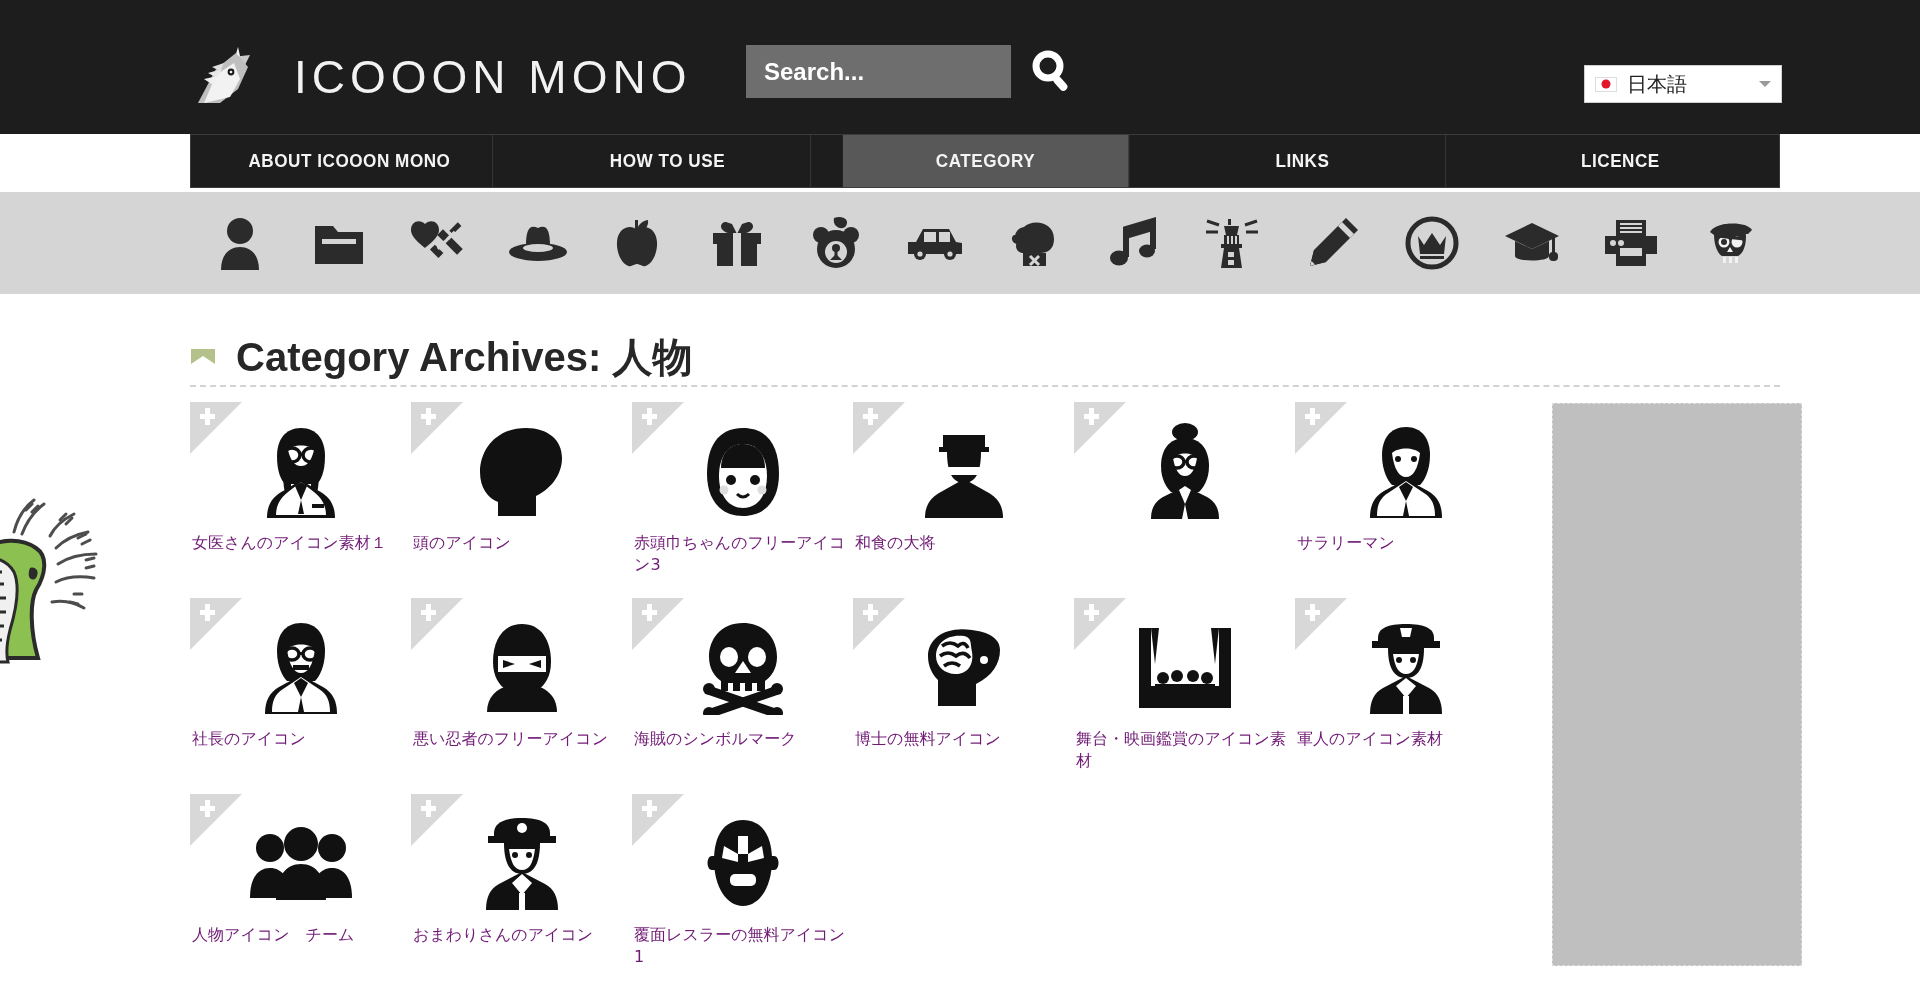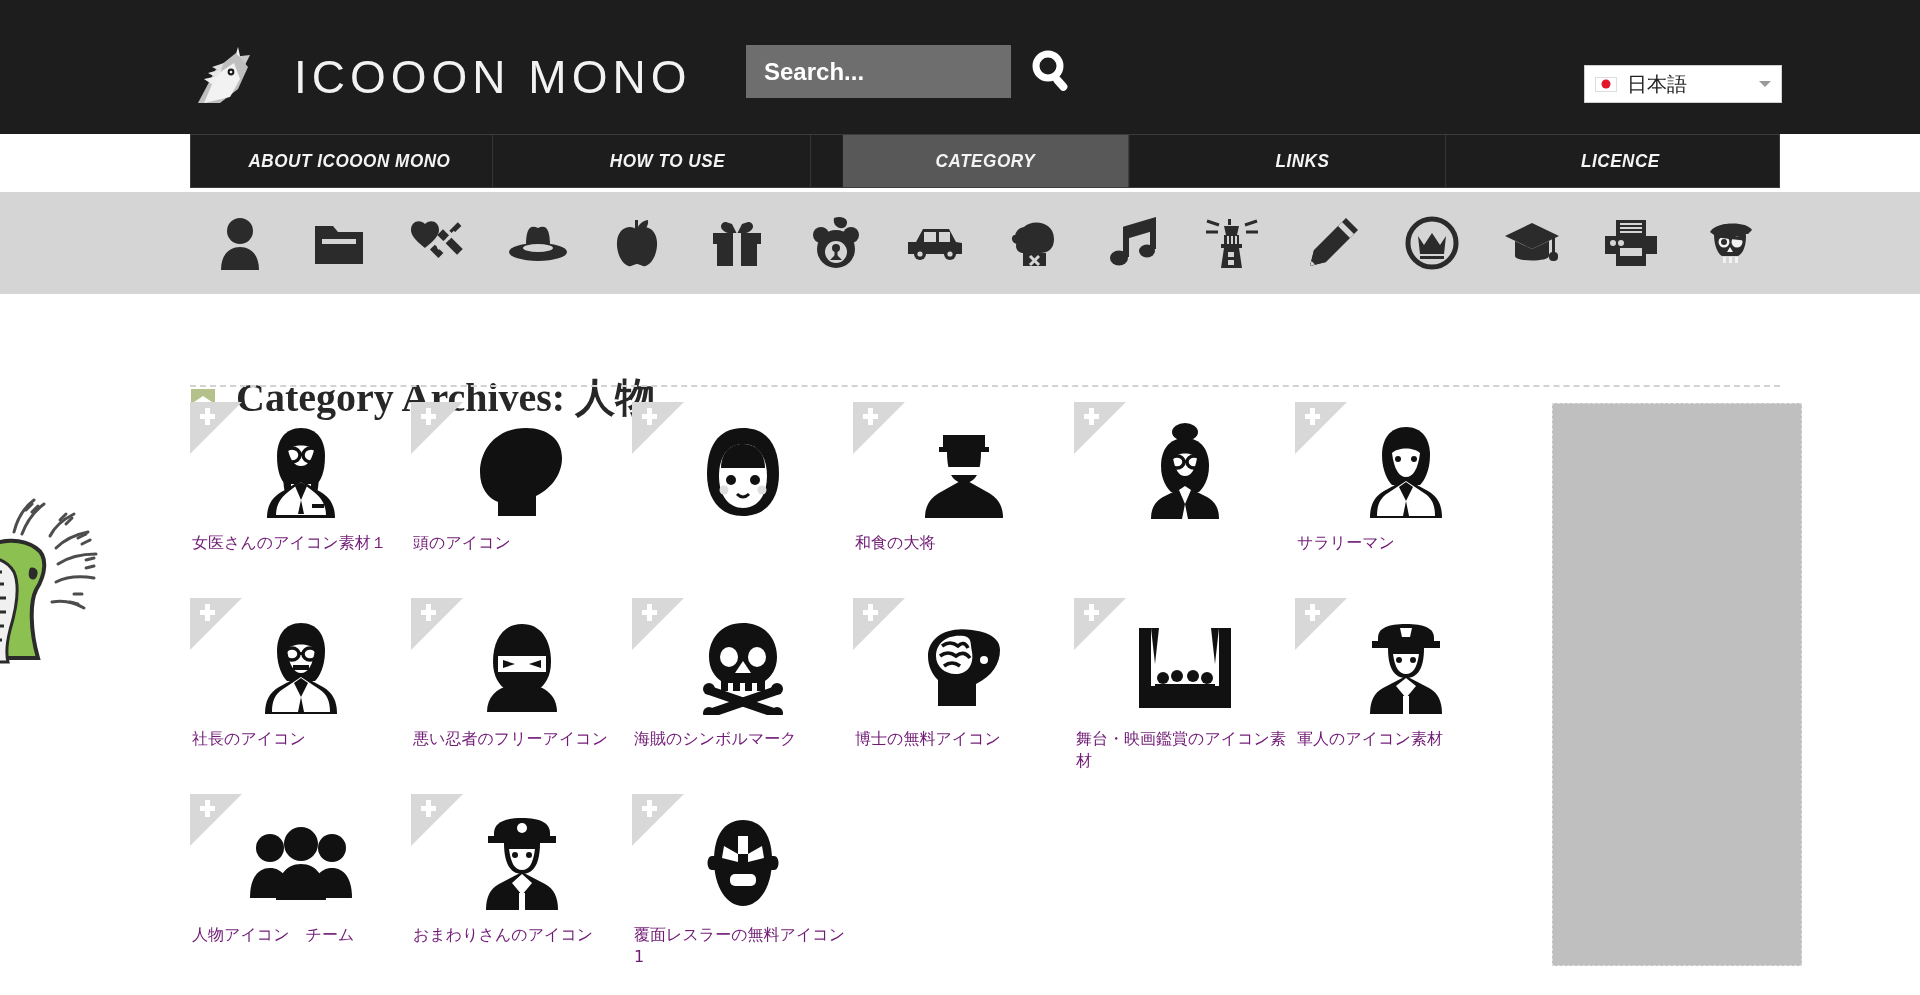--- a/index.html
+++ b/index.html
@@ -89,21 +89,20 @@
     flex: 0 0 auto;
   }
 
   
   .nav {
     position: absolute; left: 190px; top: 134px;
     width: 1590px; height: 54px;
     display: flex;
     border: 1px solid #3b3b3b;
     background: #1d1d1d;
-    font-style: italic;
   }
   .nav-item {
     flex: 1 1 0;
     display: flex; align-items: center; justify-content: center;
     color: #f4f4f4;
     font-size: 19px;
     font-weight: bold;
     letter-spacing: 0.6px;
     border-right: 1px solid #3b3b3b;
     cursor: pointer;
@@ -142,22 +141,21 @@
     flex: 0 0 auto;
     position: relative;
     top: -4px;
   }
   .page-title {
     font-size: 40px;
     font-weight: bold;
     color: #272727;
     letter-spacing: 0px;
     white-space: nowrap;
-    font-family: Liberation Serif, serif;
-    margin-top: 40px;
+    font-family: Liberation Sans, sans-serif;
   }
   .title-rule {
     position: absolute; left: 190px; top: 385px;
     width: 1590px; height: 0;
     border-top: 2px dashed #d2d2d2;
   }
 
   
   .grid {
     position: absolute; left: 190px; top: 402px;
@@ -487,20 +485,21 @@
         <path d="M46,4 C20,4 10,24 10,50 C10,74 22,92 46,92 C70,92 82,74 82,50 C82,24 72,4 46,4 Z" fill="#111"></path>
         <path d="M46,20 C62,20 70,34 70,52 C70,72 60,84 46,84 C32,84 22,72 22,52 C22,34 30,20 46,20 Z" fill="#fff"></path>
         <path d="M46,20 C32,20 24,30 24,44 L68,44 C68,30 60,20 46,20 Z" fill="#111"></path>
         <circle cx="34" cy="56" r="5" fill="#111"></circle>
         <circle cx="58" cy="56" r="5" fill="#111"></circle>
         <circle cx="27" cy="66" r="4.5" fill="#ddd"></circle>
         <circle cx="65" cy="66" r="4.5" fill="#ddd"></circle>
         <path d="M40,70 Q46,76 52,70" fill="none" stroke="#111" stroke-width="3"></path>
       </svg>
     </div>
+    <div class="card-label">赤頭巾ちゃんのフリーアイコン3</div>
   </div>
 
   <div class="card">
     <span class="corner"></span>
     <span class="corner-plus"></span>
     <div class="card-icon">
       <svg width="94" height="98" viewBox="0 0 94 98">
         <rect x="26" y="6" width="42" height="20" fill="#111"></rect>
         <rect x="26" y="6" width="42" height="6" fill="#fff"></rect>
         <rect x="22" y="24" width="50" height="5" fill="#111"></rect>

